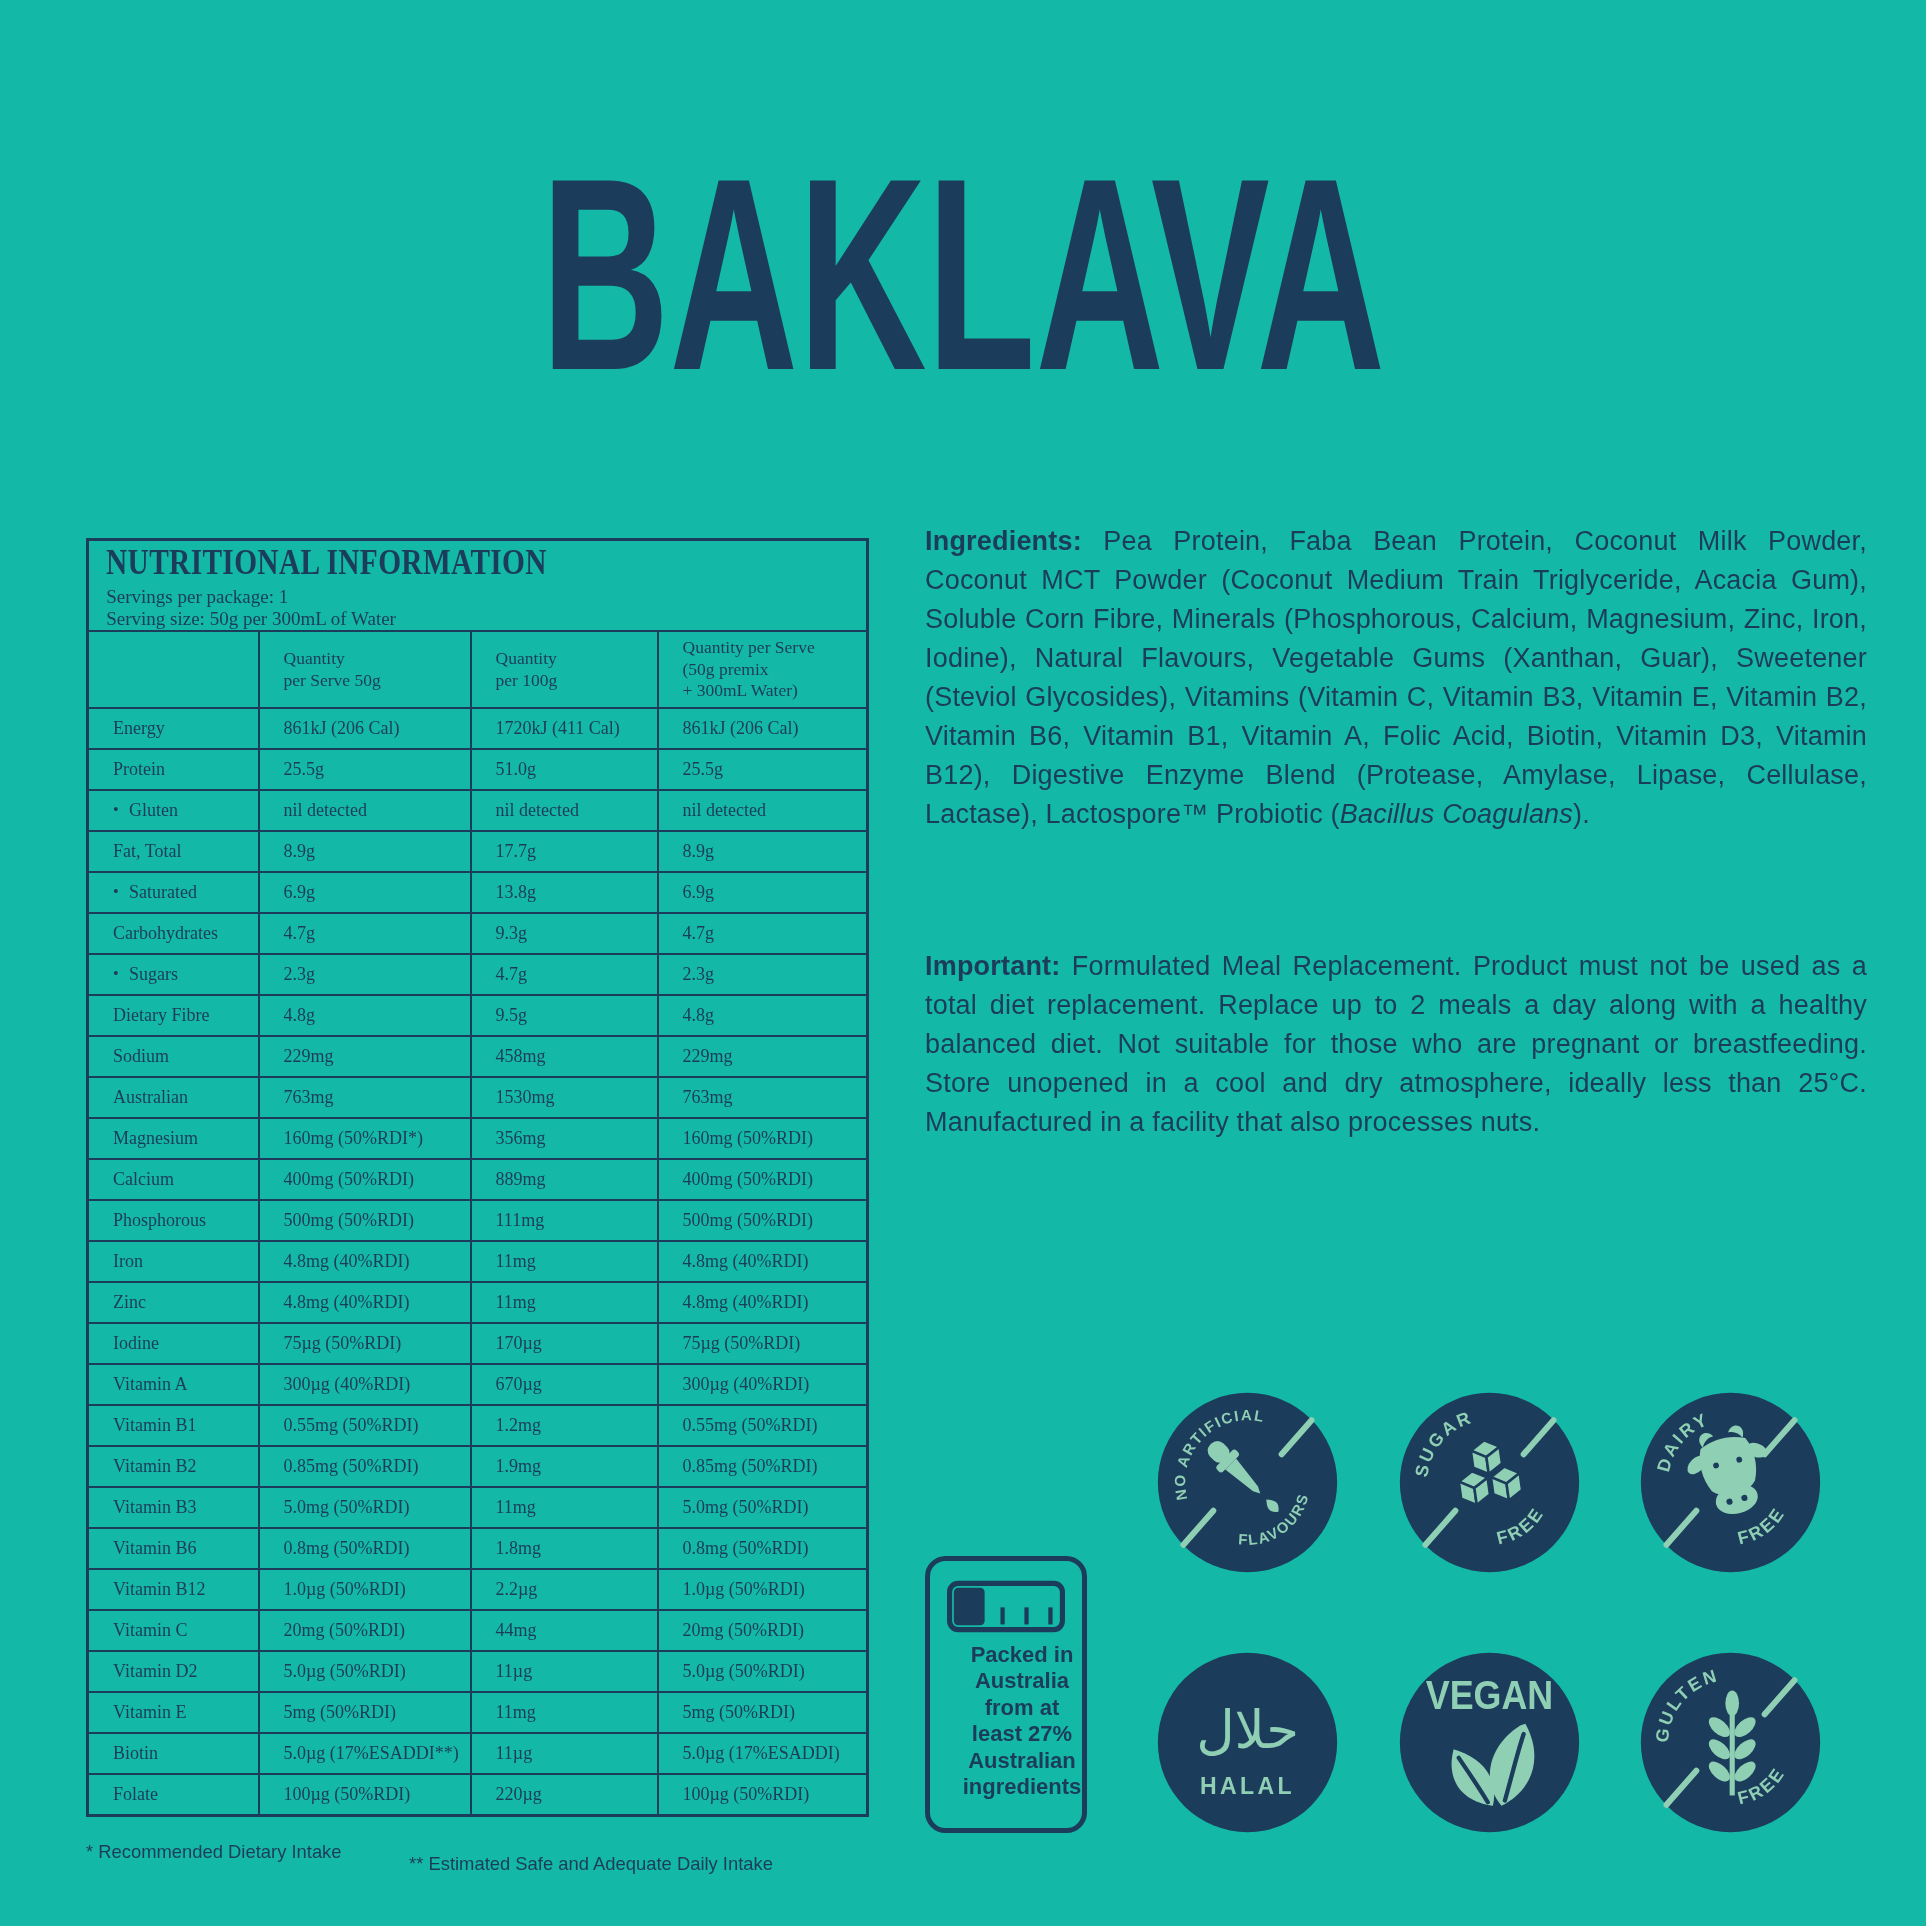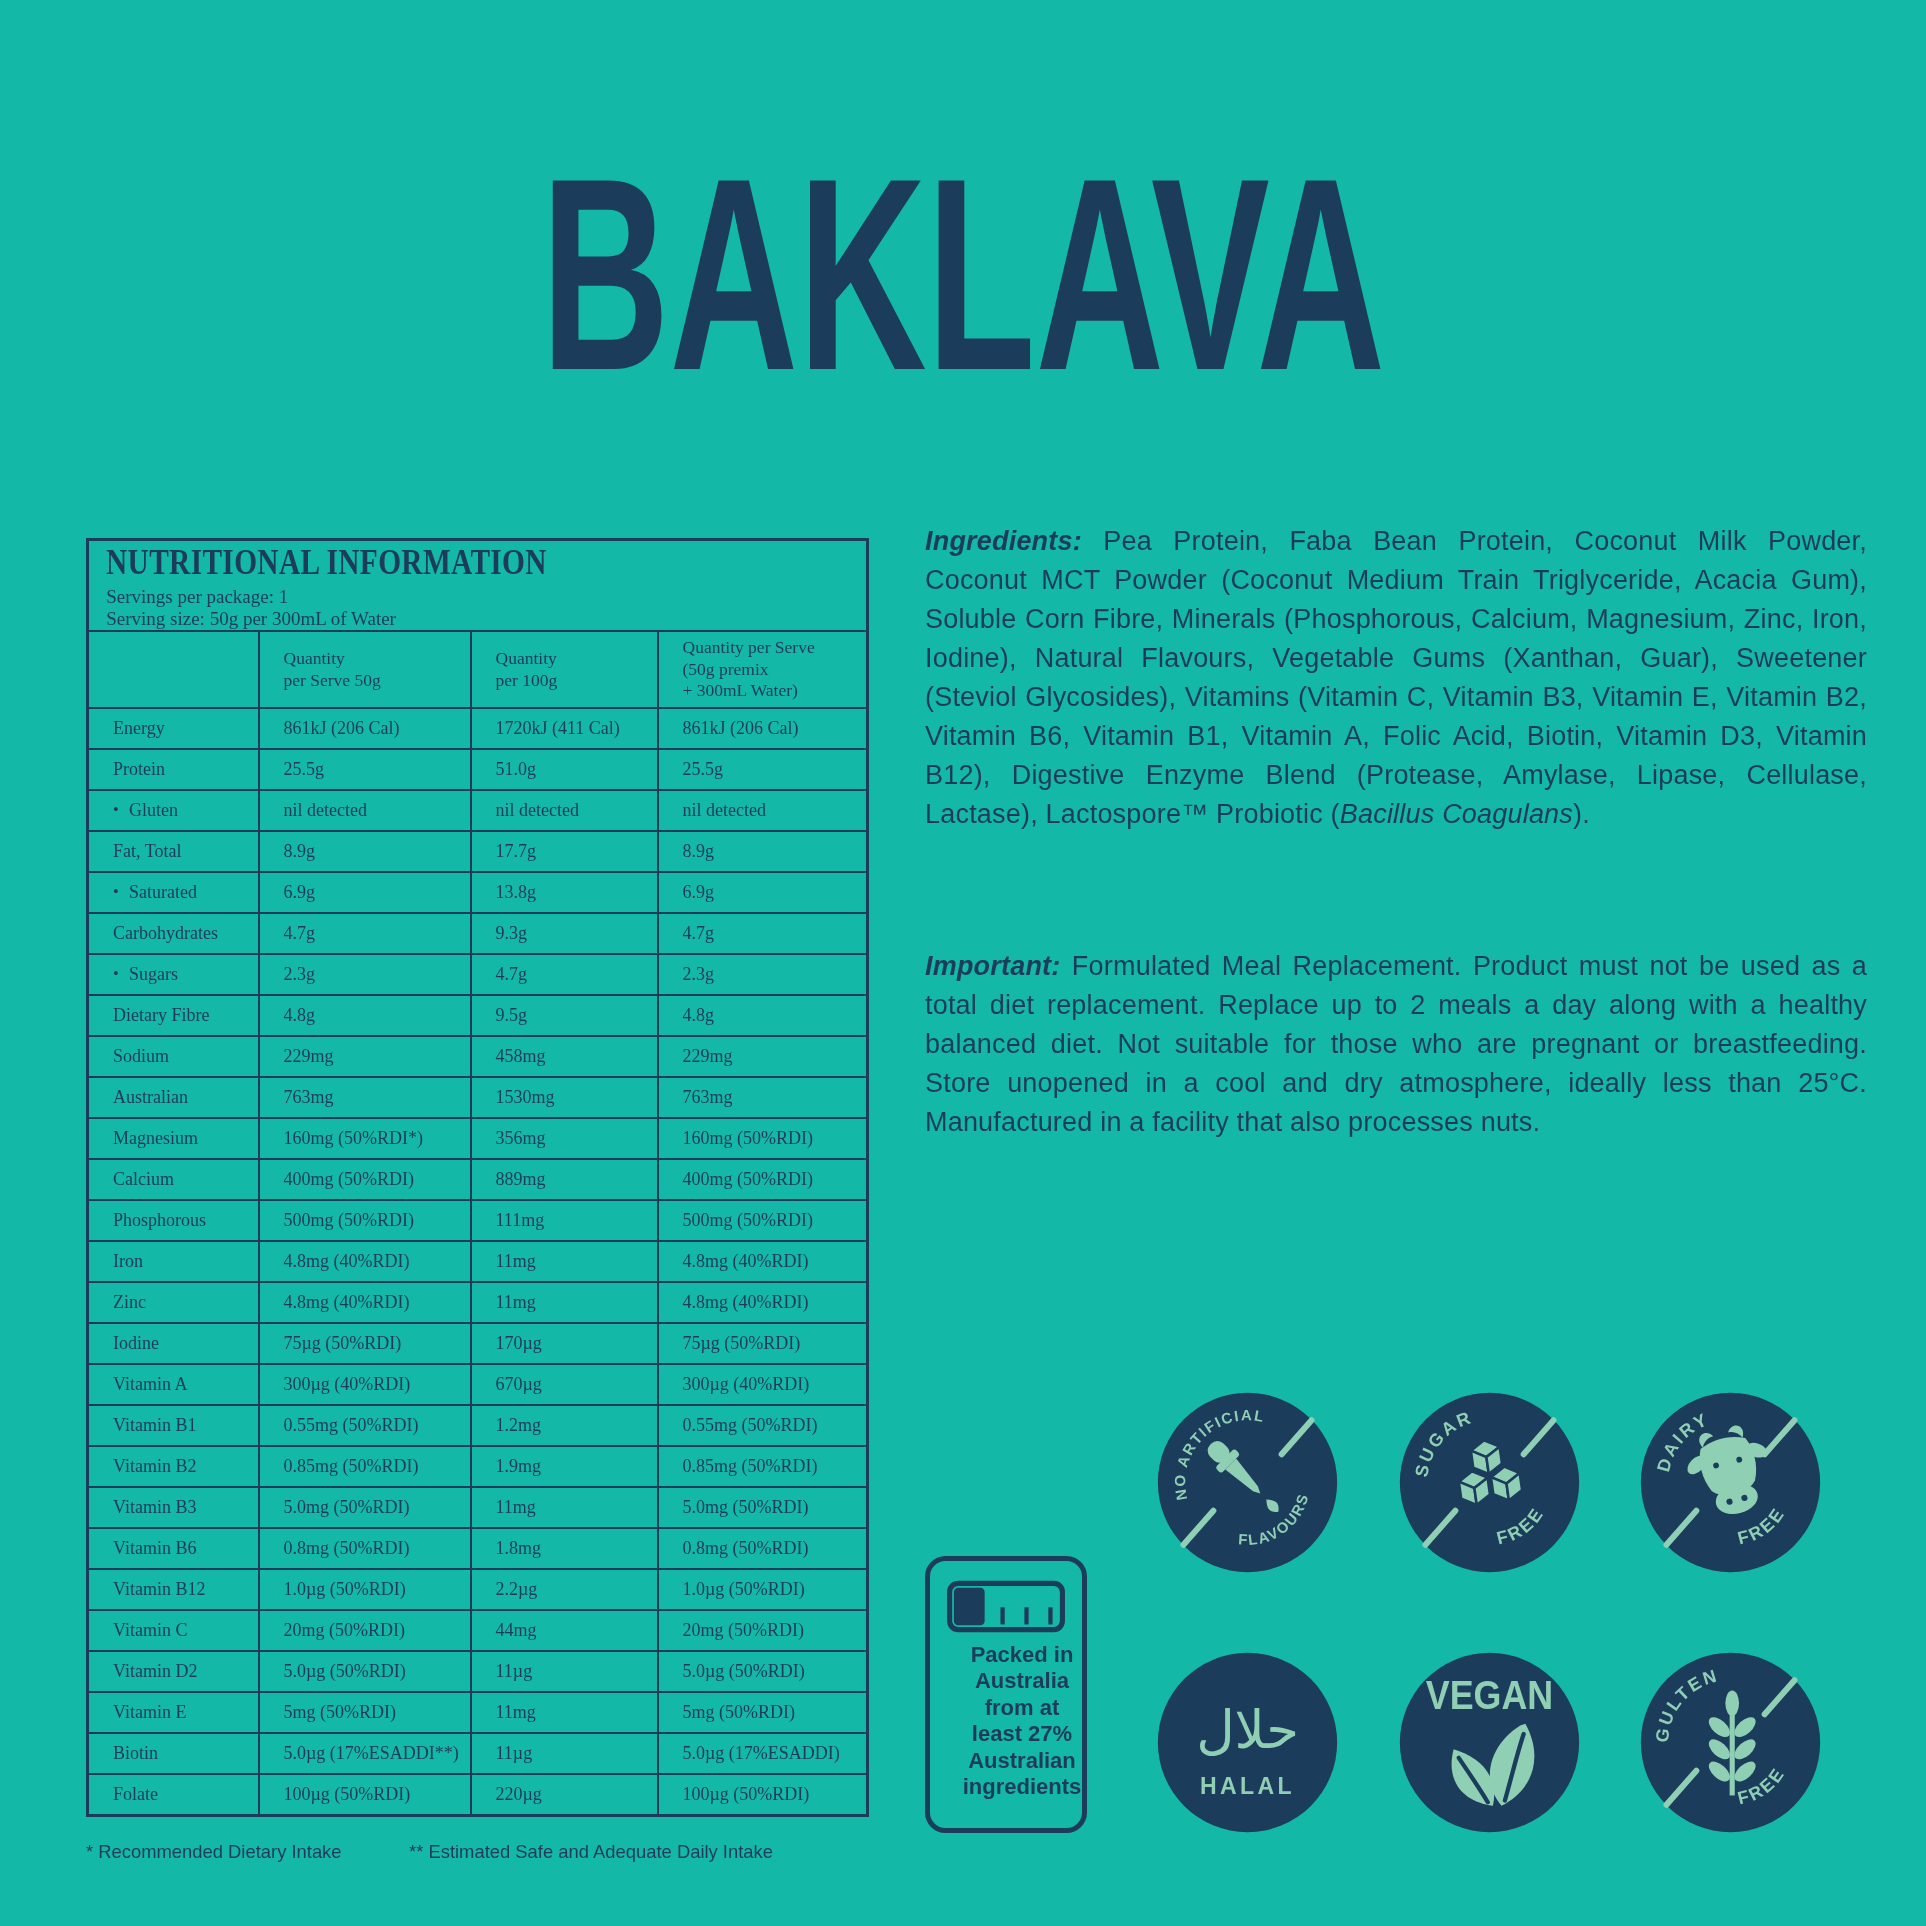--- a/index.html
+++ b/index.html
@@ -20,26 +20,26 @@
   td.tbl-head-cell{height:89px;padding-top:3.4px;}
   .tbl-title{font-size:35px;font-weight:bold;transform:scaleX(.84);transform-origin:0 50%;
     white-space:nowrap;margin:1.7px 0 3.4px -6.8px;letter-spacing:0.4px;}
   .tbl-sub{font-size:19px;line-height:22px;margin-left:-6.8px;}
   tr.colhead th{height:75px;line-height:21.4px;font-size:17.5px;}
   tbody.rows td{height:39px;font-size:18px;}
   .dot{display:inline-block;margin-right:10.3px;font-size:16.3px;vertical-align:0.9px;}
 
   .footnotes{position:absolute;top:1841px;left:0;font-size:18.4px;}
   .fn1{position:absolute;left:86px;top:0;white-space:nowrap;}
-  .fn2{position:absolute;left:409px;top:0;white-space:nowrap;}
+  .fn2{position:absolute;left:409px;top:12px;white-space:nowrap;}
 
   
   .para{position:absolute;left:925px;width:942px;font-size:27px;line-height:39px;
     text-align:justify;letter-spacing:0.2px;}
-  .para b{letter-spacing:0.2px;font-style:italic;}
+  .para b{letter-spacing:0.2px;}
   .para .ital{font-style:italic;}
   #ingredients{top:522px;}
   #important{top:947px;}
 
   
   .badge{position:absolute;width:181px;height:181px;}
   .badge svg{width:100%;height:100%;display:block;}
   #badge-noartificial{left:1157px;top:1392px;}
   #badge-sugarfree  {left:1399px;top:1392px;}
   #badge-dairyfree  {left:1640px;top:1392px;}

